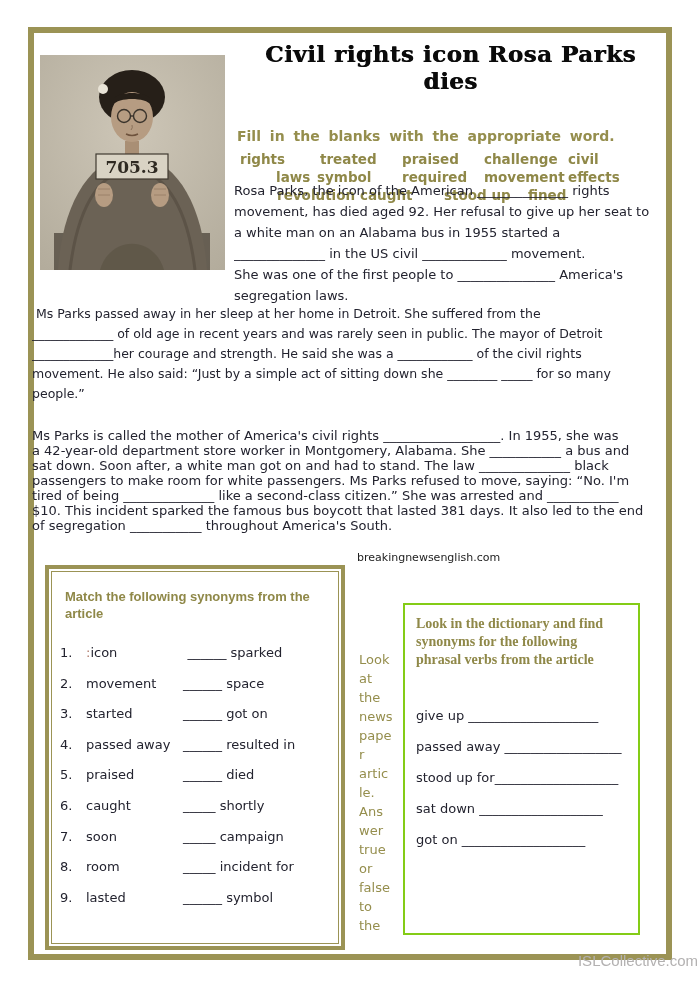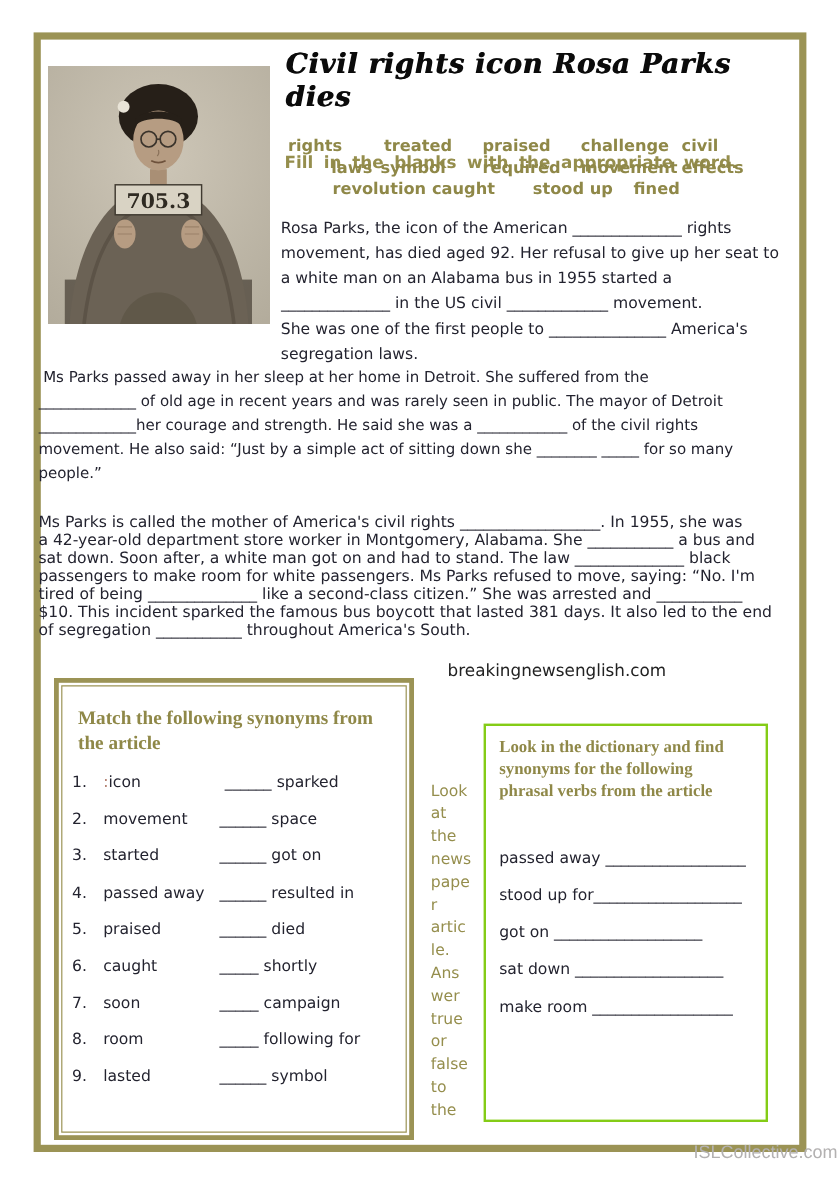--- a/index.html
+++ b/index.html
@@ -4,41 +4,41 @@
 <style>
   html,body{margin:0;padding:0;background:#ffffff;}
   body{width:700px;height:990px;position:relative;overflow:hidden;
        font-family:"DejaVu Sans",sans-serif;color:#23232f;}
   .abs{position:absolute;}
   
   .page-frame{left:28px;top:27px;width:632px;height:921px;border:6px solid #9b9355;}
   
   .photo{left:40px;top:55px;width:185px;height:214px;}
   
-  .title{left:238px;top:40px;width:425px;text-align:left;
+  .title{left:238px;top:40px;width:425px;text-align:center;
          font-family:"DejaVu Serif",serif;font-weight:bold;font-size:23px;
-         letter-spacing:.5px;color:#0b0b0b;text-shadow:.6px 0 0 #0b0b0b;font-style:italic;}
+         letter-spacing:.5px;color:#0b0b0b;text-shadow:.6px 0 0 #0b0b0b;}
   .subtitle{left:237px;top:84px;font-size:14px;color:#958e4d;word-spacing:4px;font-weight:bold;margin-top:44px;}
   
   .wordbank{left:228px;top:112px;width:440px;height:60px;font-size:13.5px;color:#8f8848;font-weight:bold;}
-  .wordbank span{position:absolute;white-space:nowrap;}
+  .wordbank span{position:absolute;white-space:nowrap;margin-top:37px;}
   .wb0{left:12px;top:2px}.wb1{left:92px;top:2px}.wb2{left:174px;top:2px}.wb3{left:256px;top:2px}.wb4{left:340px;top:2px}
   .wb5{left:48px;top:20px}.wb6{left:89px;top:20px}.wb7{left:174px;top:20px}.wb8{left:256px;top:20px}.wb9{left:340px;top:20px}
   .wb10{left:49px;top:38px}.wb11{left:132px;top:38px}.wb12{left:216px;top:38px}.wb13{left:300px;top:38px}
   
   .para{white-space:pre;overflow:hidden;}
   .para1{left:234px;top:180px;width:436px;font-size:13px;line-height:21px;}
   .para2{left:32px;top:304px;width:634px;font-size:12.5px;line-height:20px;}
   .para3{left:32px;top:428px;width:636px;font-size:13px;line-height:15px;}
-  .bne{left:373px;top:551px;font-size:14px;color:#222;}
+  .bne{left:357px;top:551px;font-size:11px;color:#222;}
   
   .match-box{left:45px;top:565px;width:300px;height:385px;border:4px solid #9b9355;
              box-shadow:inset 0 0 0 2px #ffffff, inset 0 0 0 3px #9b9355;box-sizing:border-box;}
   .match-head{position:absolute;left:16px;top:20px;width:262px;
-              font-family:Liberation Serif, serif;font-weight:bold;font-size:16px;
+              font-family:Liberation Sans, sans-serif;font-weight:bold;font-size:13px;
               line-height:1.3;color:#8f8848;}
   .match-list{position:absolute;left:11px;top:76px;width:278px;}
   .match-row{display:flex;height:30.6px;align-items:flex-start;font-size:13px;}
   .match-row .num{width:26px;}
   .match-row .pfx{color:#b07a6a;}
   .match-row .word{width:97px;white-space:nowrap;}
   .match-row .pair{white-space:nowrap;}
   
   .tf-note{left:359px;top:650px;width:44px;font-size:13px;line-height:19px;
            color:#958e4d;white-space:pre-line;}
@@ -180,21 +180,21 @@
         <span class="pair">_____ shortly</span>
     </div>
     <div class="match-row">
       <span class="num">7.</span>
         <span class="word">soon</span>
         <span class="pair">_____ campaign</span>
     </div>
     <div class="match-row">
       <span class="num">8.</span>
         <span class="word">room</span>
-        <span class="pair">_____ following for</span>
+        <span class="pair">_____ incident for</span>
     </div>
     <div class="match-row">
       <span class="num">9.</span>
         <span class="word">lasted</span>
         <span class="pair">______ symbol</span>
     </div>
   </div>
 </div>
 
 <div class="abs tf-note">Look
@@ -209,21 +209,21 @@
 wer
 true
 or
 false
 to
 the</div>
 
 <div class="abs dict-box">
   <div class="dict-head">Look in the dictionary and find synonyms for the following phrasal verbs from the article</div>
   <div class="dict-list">
+    <div class="dict-item">give up ____________________</div>
     <div class="dict-item">passed away __________________</div>
     <div class="dict-item">stood up for___________________</div>
+    <div class="dict-item">sat down ___________________</div>
     <div class="dict-item">got on ___________________</div>
-    <div class="dict-item">sat down ___________________</div>
-    <div class="dict-item">make room __________________</div>
   </div>
 </div>
 
 <div class="abs watermark">ISLCollective.com</div>
 
 </body></html>

